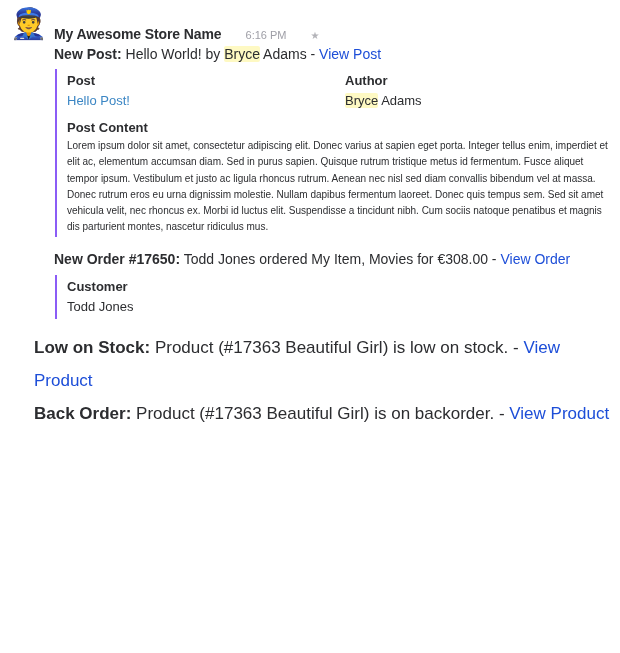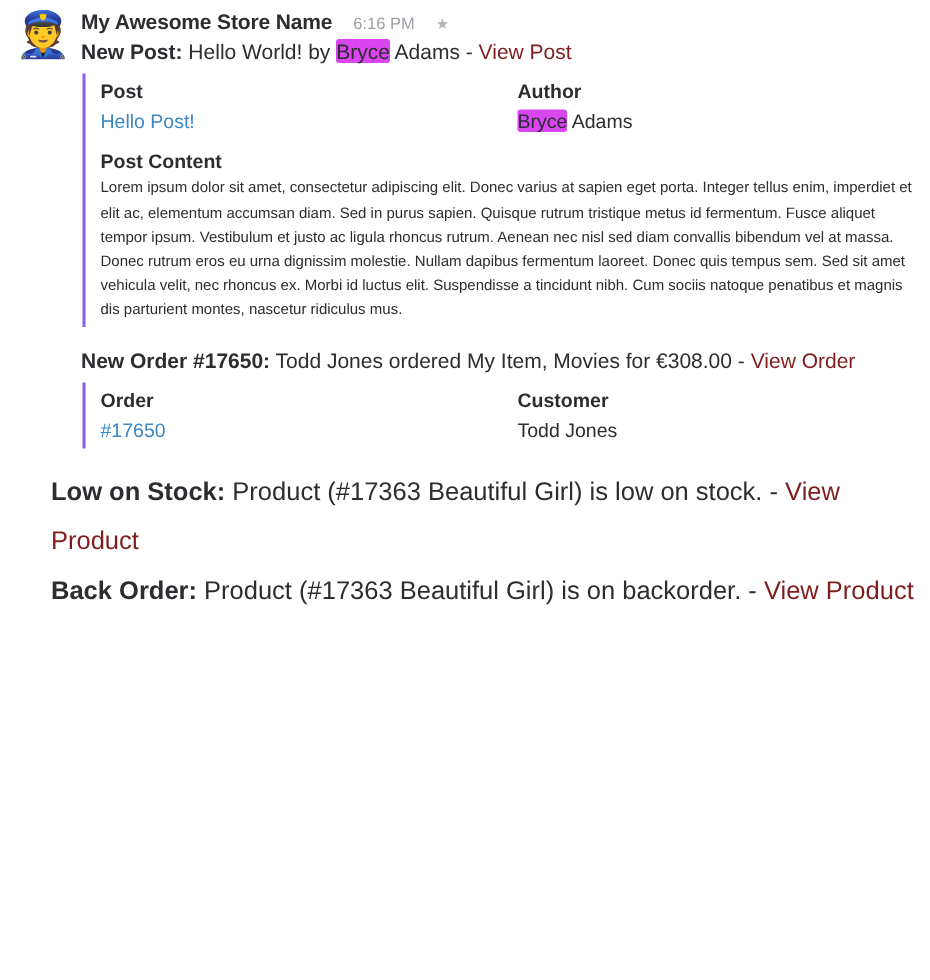--- a/index.html
+++ b/index.html
@@ -32,22 +32,23 @@
     line-height: 36px;
     text-align: center;
     margin-right: 8px;
     user-select: none;
   }
   .msg-body { flex: 1; min-width: 0; }
 
   .msg-head {
     display: flex;
     align-items: baseline;
-    gap: 14px;
+    gap: 24px;
     line-height: 1.25;
+    margin-top: 20px;
   }
   .author {
     font-weight: bold;
     font-size: 14px;
     color: #2c2d30;
     letter-spacing: -0.1px;
   }
   .timestamp {
     font-size: 11px;
     color: #9e9ea6;
@@ -58,26 +59,26 @@
     line-height: 1;
   }
 
   .msg-line {
     font-size: 14px;
     line-height: 1.45;
     color: #2c2d30;
   }
   .lbl { font-weight: bold; }
   a.link, .link {
-    color: #7f1d1d;
+    color: #1d4ed8;
     text-decoration: none;
     cursor: pointer;
   }
   .hl {
-    background: #d946ef;
+    background: #fef9c3;
     border-radius: 2px;
   }
 
   
   .attach {
     border-left: 2px solid #8b5cf6;
     padding: 2px 0 2px 10px;
     margin: 5px 0 0 1px;
   }
   .attach-row {
@@ -153,24 +154,20 @@
           <div class="para">Lorem ipsum dolor sit amet, consectetur adipiscing elit. Donec varius at sapien eget porta. Integer tellus enim, imperdiet et elit ac, elementum accumsan diam. Sed in purus sapien. Quisque rutrum tristique metus id fermentum. Fusce aliquet tempor ipsum. Vestibulum et justo ac ligula rhoncus rutrum. Aenean nec nisl sed diam convallis bibendum vel at massa. Donec rutrum eros eu urna dignissim molestie. Nullam dapibus fermentum laoreet. Donec quis tempus sem. Sed sit amet vehicula velit, nec rhoncus ex. Morbi id luctus elit. Suspendisse a tincidunt nibh. Cum sociis natoque penatibus et magnis dis parturient montes, nascetur ridiculus mus.</div>
         </div>
       </div>
 
       <div class="sec-gap-lg msg-line">
         <span class="lbl">New Order #17650:</span><span> Todd Jones ordered My Item, Movies for €308.00 - </span><span class="link">View Order</span>
       </div>
 
       <div class="attach">
         <div class="attach-row">
-          <div class="attach-col">
-            <div class="field-label">Order</div>
-            <div class="field-value link">#17650</div>
-          </div>
           <div class="attach-col right">
             <div class="field-label">Customer</div>
             <div class="field-value">Todd Jones</div>
           </div>
         </div>
 
       </div>
 
     </div>
   </div>

